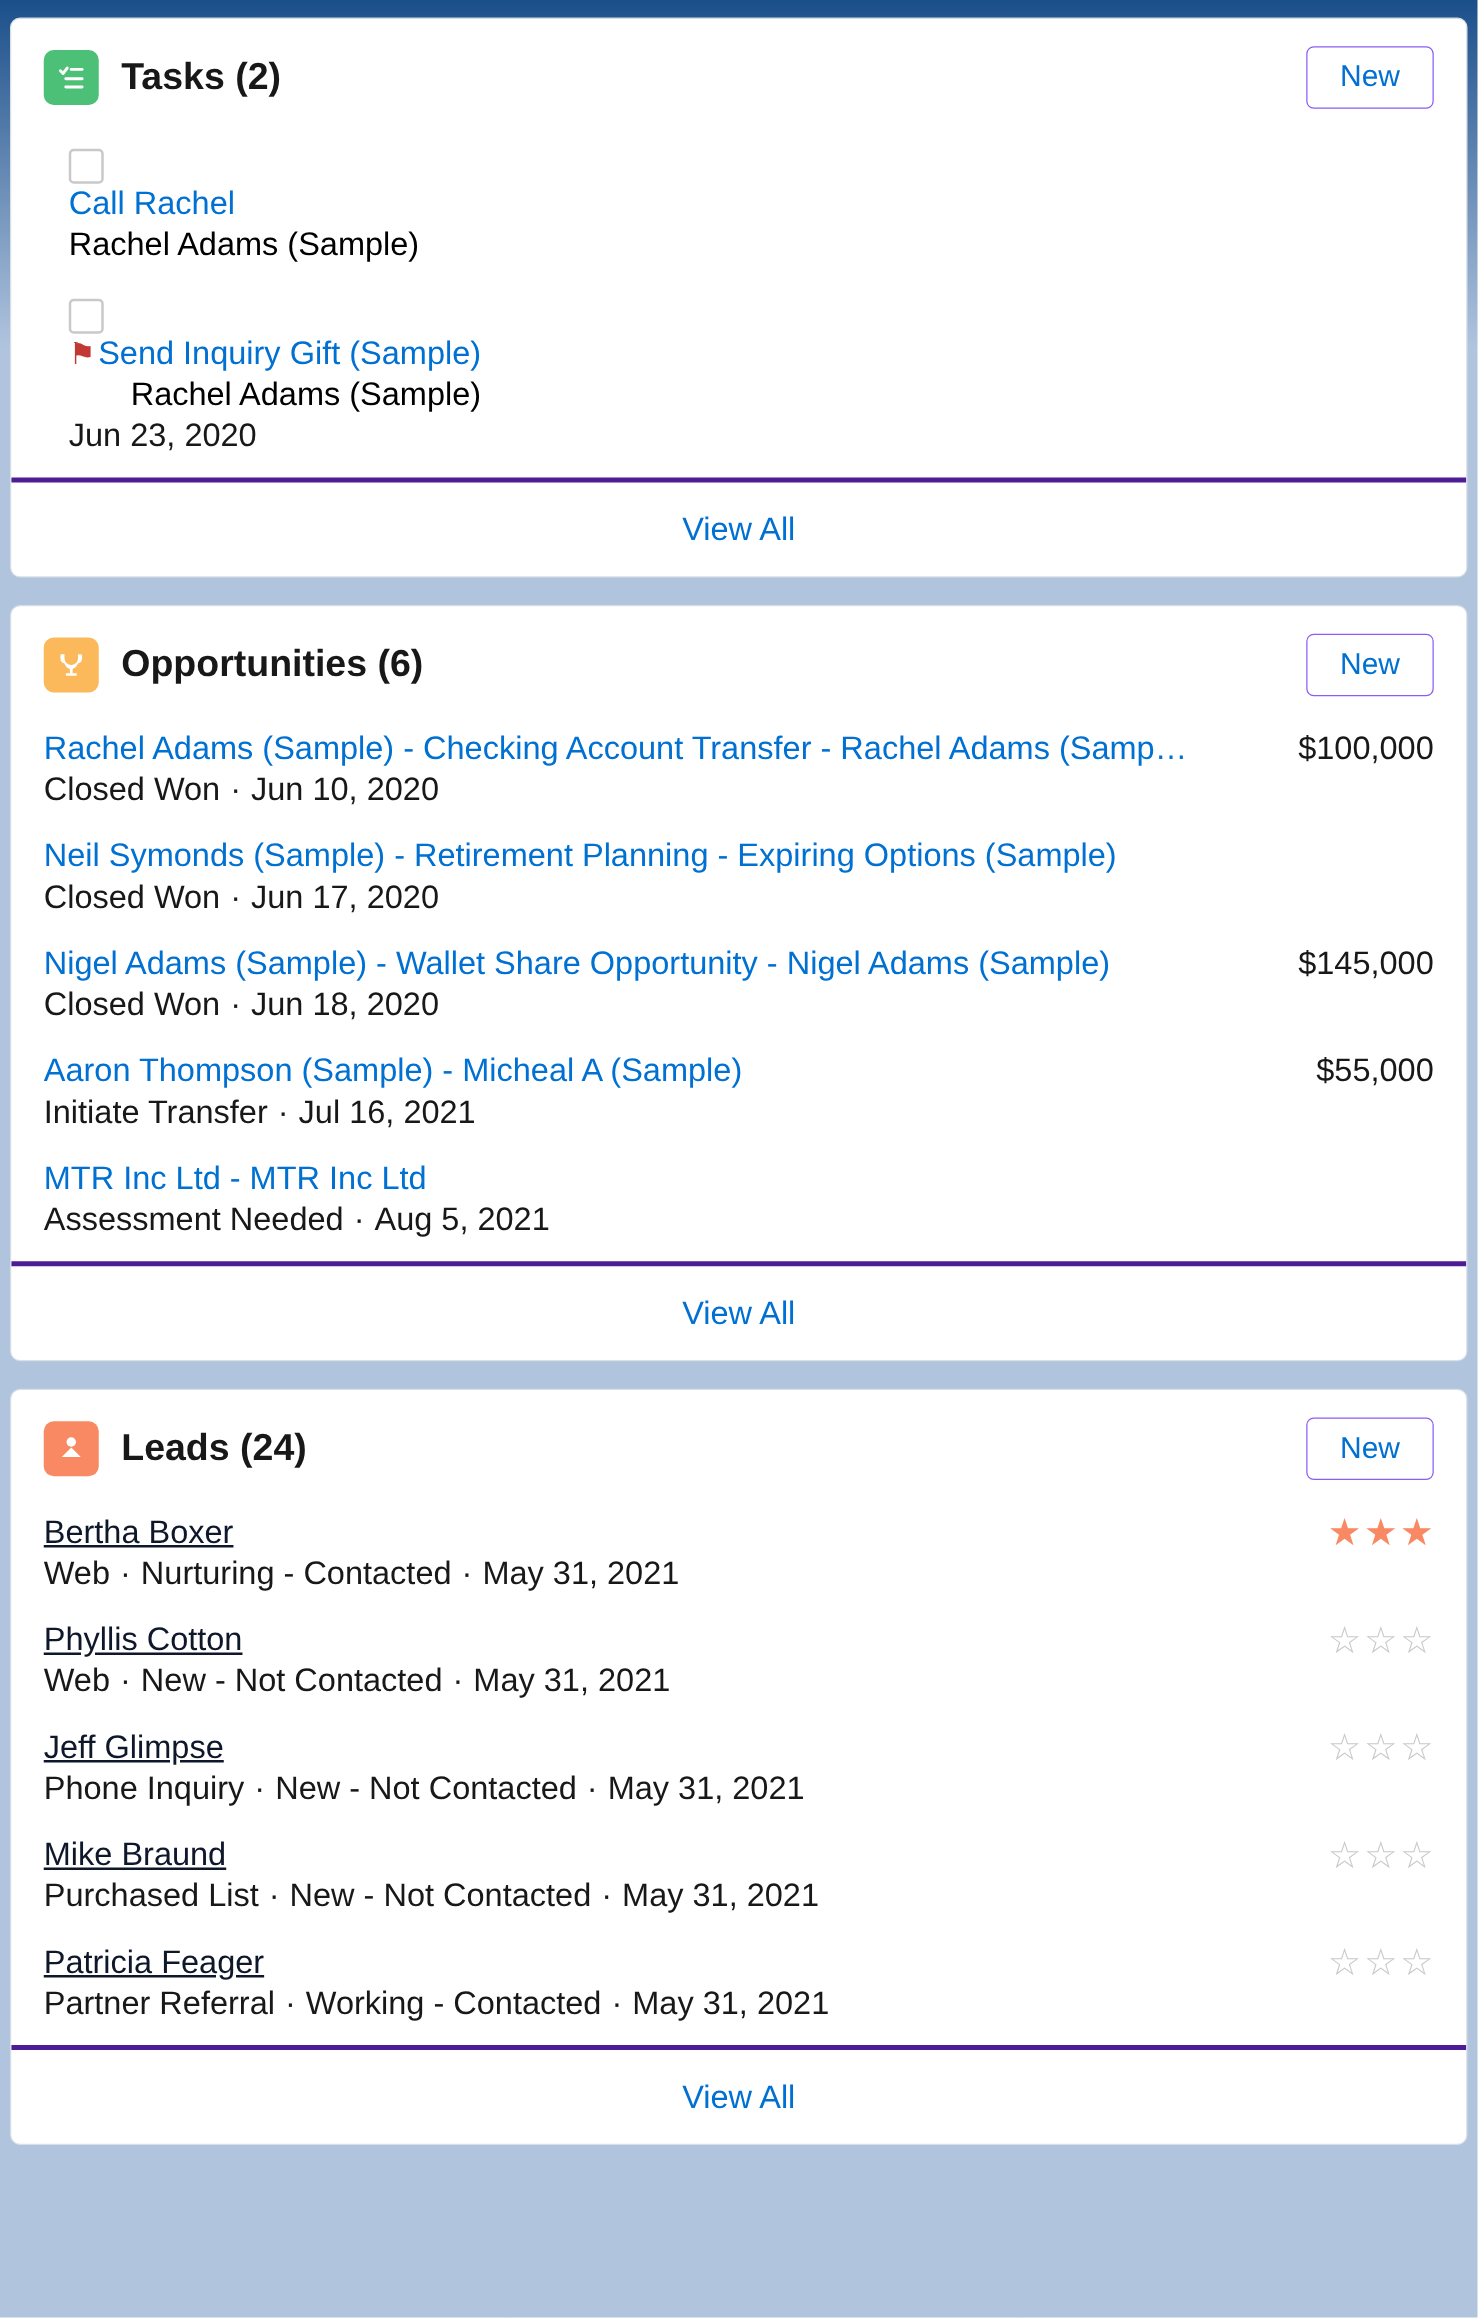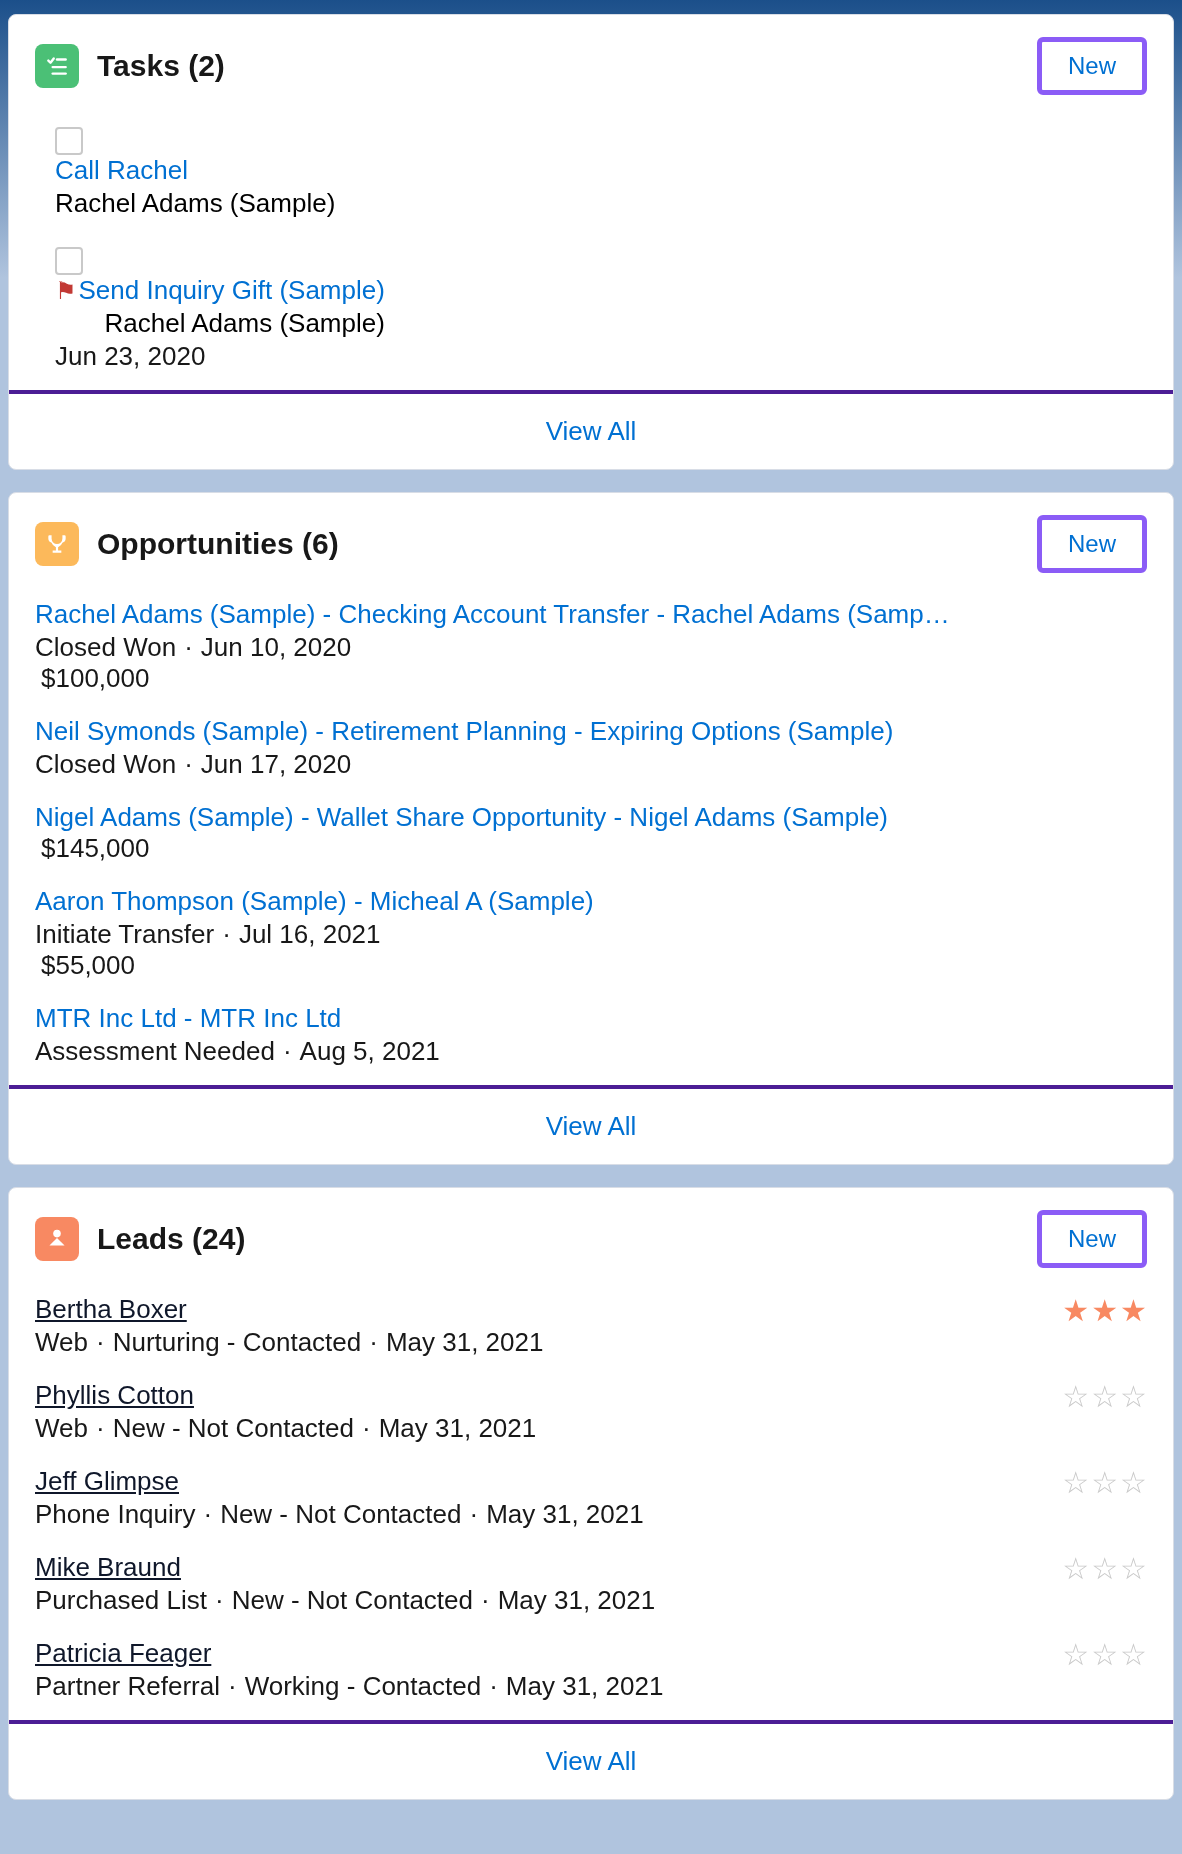--- a/index.html
+++ b/index.html
@@ -36,21 +36,21 @@
   .icon-tasks { background: #4bc076; }
   .icon-opps  { background: #fcb95b; }
   .icon-leads { background: #f88962; }
   .card-title {
     font-size: 30px;
     font-weight: 600;
     flex: 1;
     color: #181818;
   }
   .new-btn {
-    border: 5px solid #8b5cf6;
+    border: 1px solid #8b5cf6;
     background: #fff;
     color: #0070d2;
     font-size: 24px;
     font-weight: 500;
     padding: 10px 26px;
     border-radius: 6px;
     cursor: pointer;
   }
   .card-body { padding: 6px 26px 0 26px; }
   .task-row {
@@ -70,21 +70,20 @@
   }
   .task-main { flex: 1; min-width: 0; }
   .task-link { color: #0070d2; font-size: 26px; display: inline-block; }
   .flag { color: #c23934; font-size: 24px; margin-right: 2px; }
   .task-sub { color: #000000; font-size: 26px; margin-top: 2px; text-align: right; }
   .task-date { color: #181818; font-size: 26px; padding-top: 2px; white-space: nowrap; }
   .opp-row {
     display: flex;
     align-items: flex-start;
     padding: 12px 0 10px 0;
-    flex-direction: column;
   }
   .opp-main { flex: 1; min-width: 0; }
   .opp-link { color: #0070d2; font-size: 26px; display: block; white-space: nowrap; overflow: hidden; text-overflow: ellipsis; }
   .opp-sub { color: #181818; font-size: 26px; margin-top: 2px; }
   .dot { margin: 0 8px; }
   .opp-amt { color: #181818; font-size: 26px; padding-left: 6px; white-space: nowrap; }
   .lead-row {
     display: flex;
     align-items: flex-start;
     padding: 12px 0 10px 0;
@@ -163,20 +162,21 @@
       </div>
       <div class="opp-row">
         <div class="opp-main">
           <span class="opp-link">Neil Symonds (Sample) - Retirement Planning - Expiring Options (Sample)</span>
           <div class="opp-sub"><span>Closed Won</span><span class="dot">·</span><span>Jun 17, 2020</span></div>
         </div>
       </div>
       <div class="opp-row">
         <div class="opp-main">
           <span class="opp-link">Nigel Adams (Sample) - Wallet Share Opportunity - Nigel Adams (Sample)</span>
+          <div class="opp-sub"><span>Closed Won</span><span class="dot">·</span><span>Jun 18, 2020</span></div>
         </div>
         <div class="opp-amt">$145,000</div>
       </div>
       <div class="opp-row">
         <div class="opp-main">
           <span class="opp-link">Aaron Thompson (Sample) - Micheal A (Sample)</span>
           <div class="opp-sub"><span>Initiate Transfer</span><span class="dot">·</span><span>Jul 16, 2021</span></div>
         </div>
         <div class="opp-amt">$55,000</div>
       </div>

